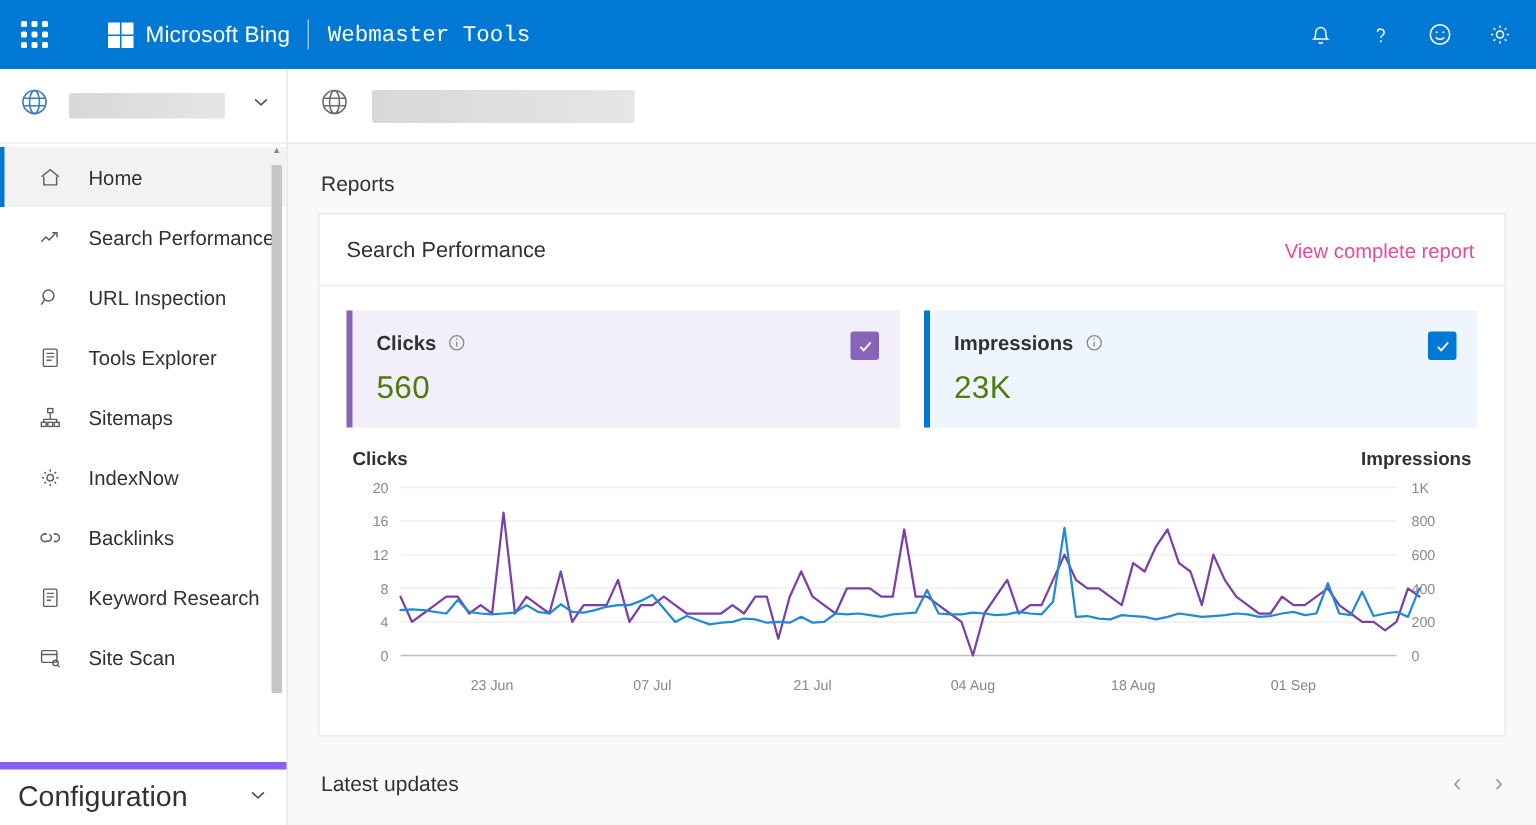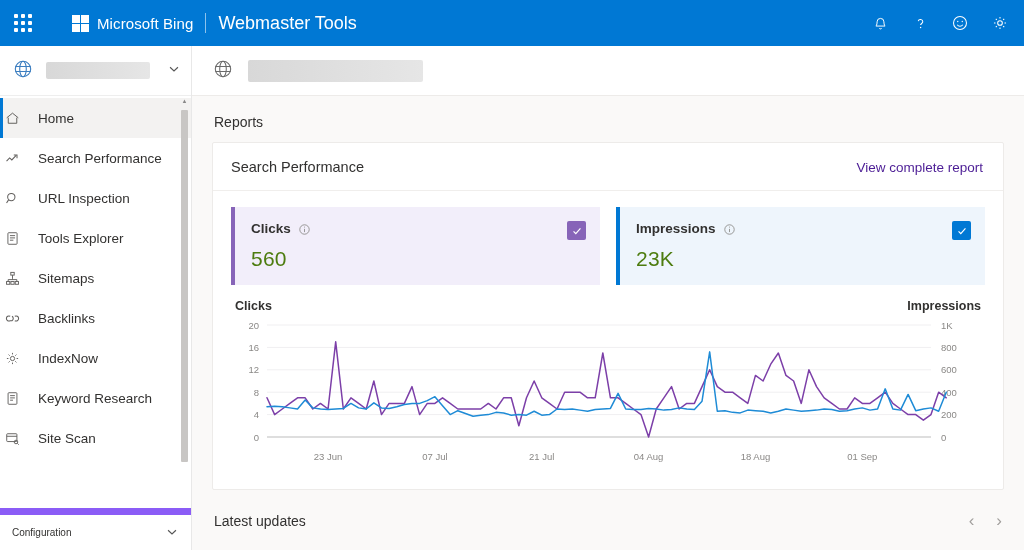--- a/index.html
+++ b/index.html
@@ -18,69 +18,69 @@
   .waffle { width: 26px; height: 26px; display: grid;
     grid-template-columns: repeat(3, 4px); grid-template-rows: repeat(3, 4px);
     gap: 3px; align-content: center; justify-content: center; cursor: pointer; }
   .waffle i { background: #fff; border-radius: 1px; display: block; width: 4px; height: 4px; }
   .ms-logo { display: flex; align-items: center; margin-left: 12px; padding-left: 24px; }
   .ms-squares { width: 17px; height: 17px; display: grid;
     grid-template-columns: 8px 8px; grid-template-rows: 8px 8px; gap: 1px; }
   .ms-squares i { background: #fff; display: block; }
   .brand-text { font-size: 15px; margin-left: 8px; letter-spacing: .1px; }
   .bar-divider { width: 1px; height: 20px; background: rgba(255,255,255,.55); margin: 0 12px; }
-  .app-name { font-size: 18px; }
+  .app-name { font-size: 15px; font-family: Liberation Mono, monospace; }
   .suite-right { margin-left: auto; display: flex; align-items: center; gap: 20px; }
   .suite-right .icn { width: 20px; height: 20px; cursor: pointer; display: flex;
     align-items: center; justify-content: center; }
   .suite-right svg { display: block; }
 
   
   .body { flex: 1; display: flex; min-height: 0; }
 
   
   .sidenav { width: 192px; flex: 0 0 192px; background: #fff; position: relative;
     border-right: 1px solid #e8e8e8; display: flex; flex-direction: column; }
   .site-picker { height: 50px; display: flex; align-items: center; padding: 0 10px 0 12px;
     border-bottom: 1px solid #eee; cursor: pointer; flex: 0 0 50px; }
   .globe { flex: 0 0 24px; }
   .redact { height: 17px; border-radius: 2px; margin-left: 10px;
     background: linear-gradient(90deg,#d8d8d8,#e6e6e6); }
   .site-picker .redact { width: 104px; }
   .chev { margin-left: auto; color: #555; }
   .navlist { flex: 1; overflow: hidden; position: relative; padding-top: 2px; }
-  .navitem { display: flex; align-items: center; height: 40px; padding-left: 4px;
+  .navitem { display: flex; align-items: center; height: 40px; padding-left: 25px;
     cursor: pointer; color: #323130; font-size: 13.5px; position: relative; }
   .navitem .ni { flex: 0 0 26px; display: flex; align-items: center; color: #605e5c; }
   .navitem span.lbl { margin-left: 8px; }
   .navitem.active { background: #f3f2f1; font-weight: 400; }
   .navitem.active::before { content: ""; position: absolute; left: 0; top: 0; bottom: 0;
     width: 3px; background: #0078D4; }
   .nav-scroll { position: absolute; right: 3px; top: 8px; width: 7px; bottom: 8px; }
   .nav-scroll .thumb { position: absolute; left: 0; width: 7px; top: 6px; height: 352px;
     background: #c8c6c4; border-radius: 1px; cursor: pointer; }
   .nav-scroll .arrow { position: absolute; left: 0; top: -6px; width: 7px; text-align: center;
     font-size: 6px; color: #888; line-height: 6px; }
-  .navfoot { flex: 0 0 42px; border-top: 7px solid #8b5cf6; display: flex; align-items: center;
-    padding: 0 12px; cursor: pointer; font-size: 10px; color: #323130; }
+  .navfoot { flex: 0 0 42px; border-top: 5px solid #8b5cf6; display: flex; align-items: center;
+    padding: 0 12px; cursor: pointer; font-size: 19px; color: #323130; }
   .navfoot .chev { margin-left: auto; }
 
   
   .main { flex: 1; background: #faf9f8; display: flex; flex-direction: column; min-width: 0; }
   .main-head { height: 50px; flex: 0 0 50px; background: #fff; display: flex; align-items: center;
     padding: 0 20px; border-bottom: 1px solid #edebe9; }
   .main-head .redact { width: 175px; height: 22px; margin-left: 14px; }
   .main-scroll { flex: 1; overflow: hidden; padding: 0 20px; }
   .section-title { font-size: 14px; color: #323130; margin: 18px 0 12px 2px; }
 
   .card { background: #fff; border: 1px solid #edebe9; border-radius: 2px; }
   .card-head { display: flex; align-items: center; padding: 16px 20px 15px 18px;
     border-bottom: 1px solid #f0eeec; }
   .card-title { font-size: 14.5px; color: #323130; }
-  .card-link { margin-left: auto; font-size: 13.5px; color: #4c1d95; cursor: pointer; }
+  .card-link { margin-left: auto; font-size: 13.5px; color: #ec4899; cursor: pointer; }
 
   .tiles { display: flex; gap: 16px; padding: 16px 18px 8px 18px; }
   .tile { flex: 1; height: 78px; position: relative; padding: 14px 14px 0 16px;
     border-left: 4px solid; }
   .tile .trow { display: flex; align-items: flex-start; }
   .tile .tname { font-size: 13.5px; color: #323130; font-weight: bold; }
   .tile .info { margin-left: 7px; margin-top: 1px; color: #888; }
   .tile .tval { font-size: 21px; color: #4d7c0f; margin-top: 7px; letter-spacing: .2px; }
   .tick { margin-left: auto; width: 19px; height: 19px; border-radius: 2px;
     display: flex; align-items: center; justify-content: center; cursor: pointer; }
@@ -230,36 +230,36 @@
               <rect x="8.1" y="13.6" width="3.8" height="3.2"></rect>
               <rect x="13.2" y="13.6" width="3.8" height="3.2"></rect>
               <path d="M10 6v3.6M4.9 13.6v-2.3h10.2v2.3M10 11.3V9.6"></path>
             </svg>
           </div>
           <span class="lbl">Sitemaps</span>
         </div>
 
         <div class="navitem">
           <div class="ni">
+            <svg width="17" height="17" viewBox="0 0 20 20" fill="none" stroke="#605e5c" stroke-width="1.1">
+              <circle cx="10" cy="10" r="2.5"></circle>
+              <path d="M10 3.4v1.8M10 14.8v1.8M3.4 10h1.8M14.8 10h1.8M5.4 5.4l1.3 1.3M13.3 13.3l1.3 1.3M14.6 5.4l-1.3 1.3M6.7 13.3l-1.3 1.3"></path>
+            </svg>
+          </div>
+          <span class="lbl">IndexNow</span>
+        </div>
+
+        <div class="navitem">
+          <div class="ni">
             <svg width="17" height="17" viewBox="0 0 20 20" fill="none" stroke="#605e5c" stroke-width="1.2">
               <path d="M7.3 7.4a3 3 0 100 5.2h2.1a3 3 0 000-5.2"></path>
               <path d="M12.7 7.4a3 3 0 110 5.2"></path>
             </svg>
           </div>
           <span class="lbl">Backlinks</span>
-        </div>
-
-        <div class="navitem">
-          <div class="ni">
-            <svg width="17" height="17" viewBox="0 0 20 20" fill="none" stroke="#605e5c" stroke-width="1.1">
-              <circle cx="10" cy="10" r="2.5"></circle>
-              <path d="M10 3.4v1.8M10 14.8v1.8M3.4 10h1.8M14.8 10h1.8M5.4 5.4l1.3 1.3M13.3 13.3l1.3 1.3M14.6 5.4l-1.3 1.3M6.7 13.3l-1.3 1.3"></path>
-            </svg>
-          </div>
-          <span class="lbl">IndexNow</span>
         </div>
 
         <div class="navitem">
           <div class="ni">
             <svg width="17" height="17" viewBox="0 0 20 20" fill="none" stroke="#605e5c" stroke-width="1.1">
               <rect x="4.8" y="3.2" width="10.4" height="13.6" rx="1"></rect>
               <path d="M7.2 6.6h5.6M7.2 9.3h5.6M7.2 12h3.4"></path>
             </svg>
           </div>
           <span class="lbl">Keyword Research</span>

